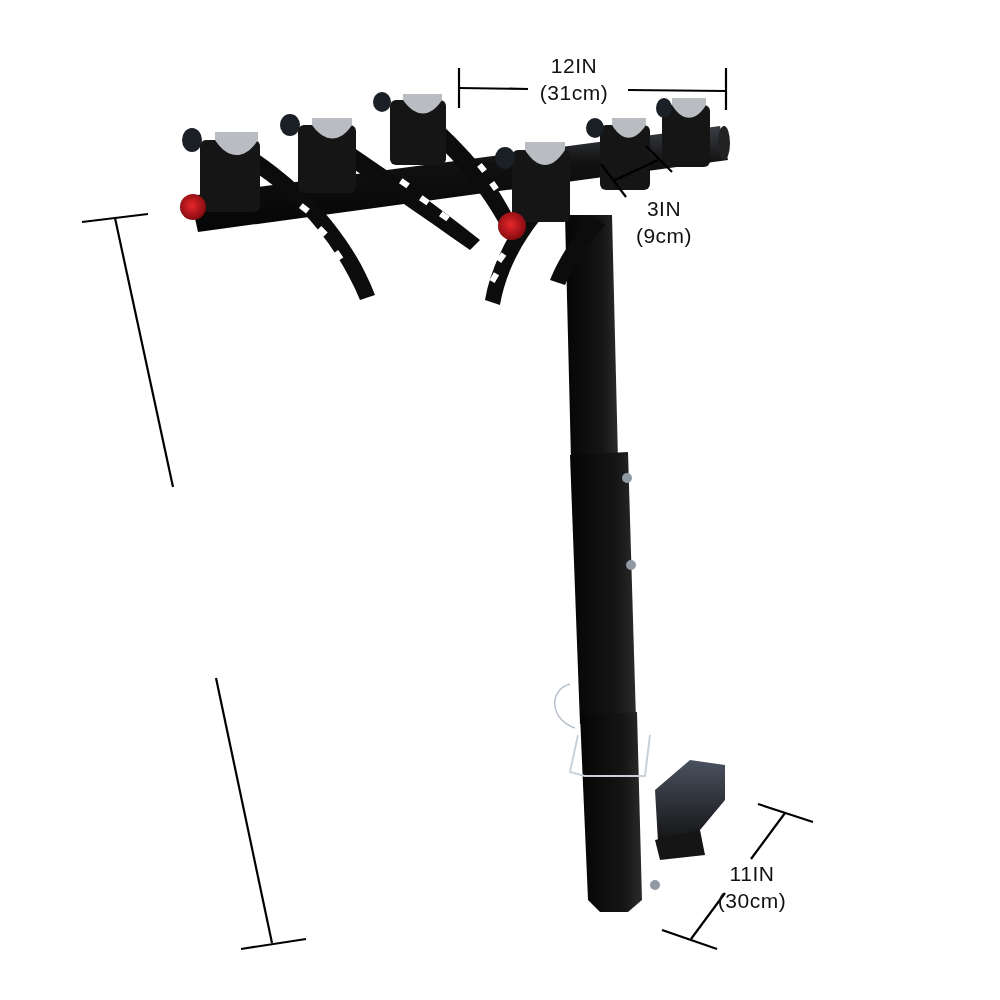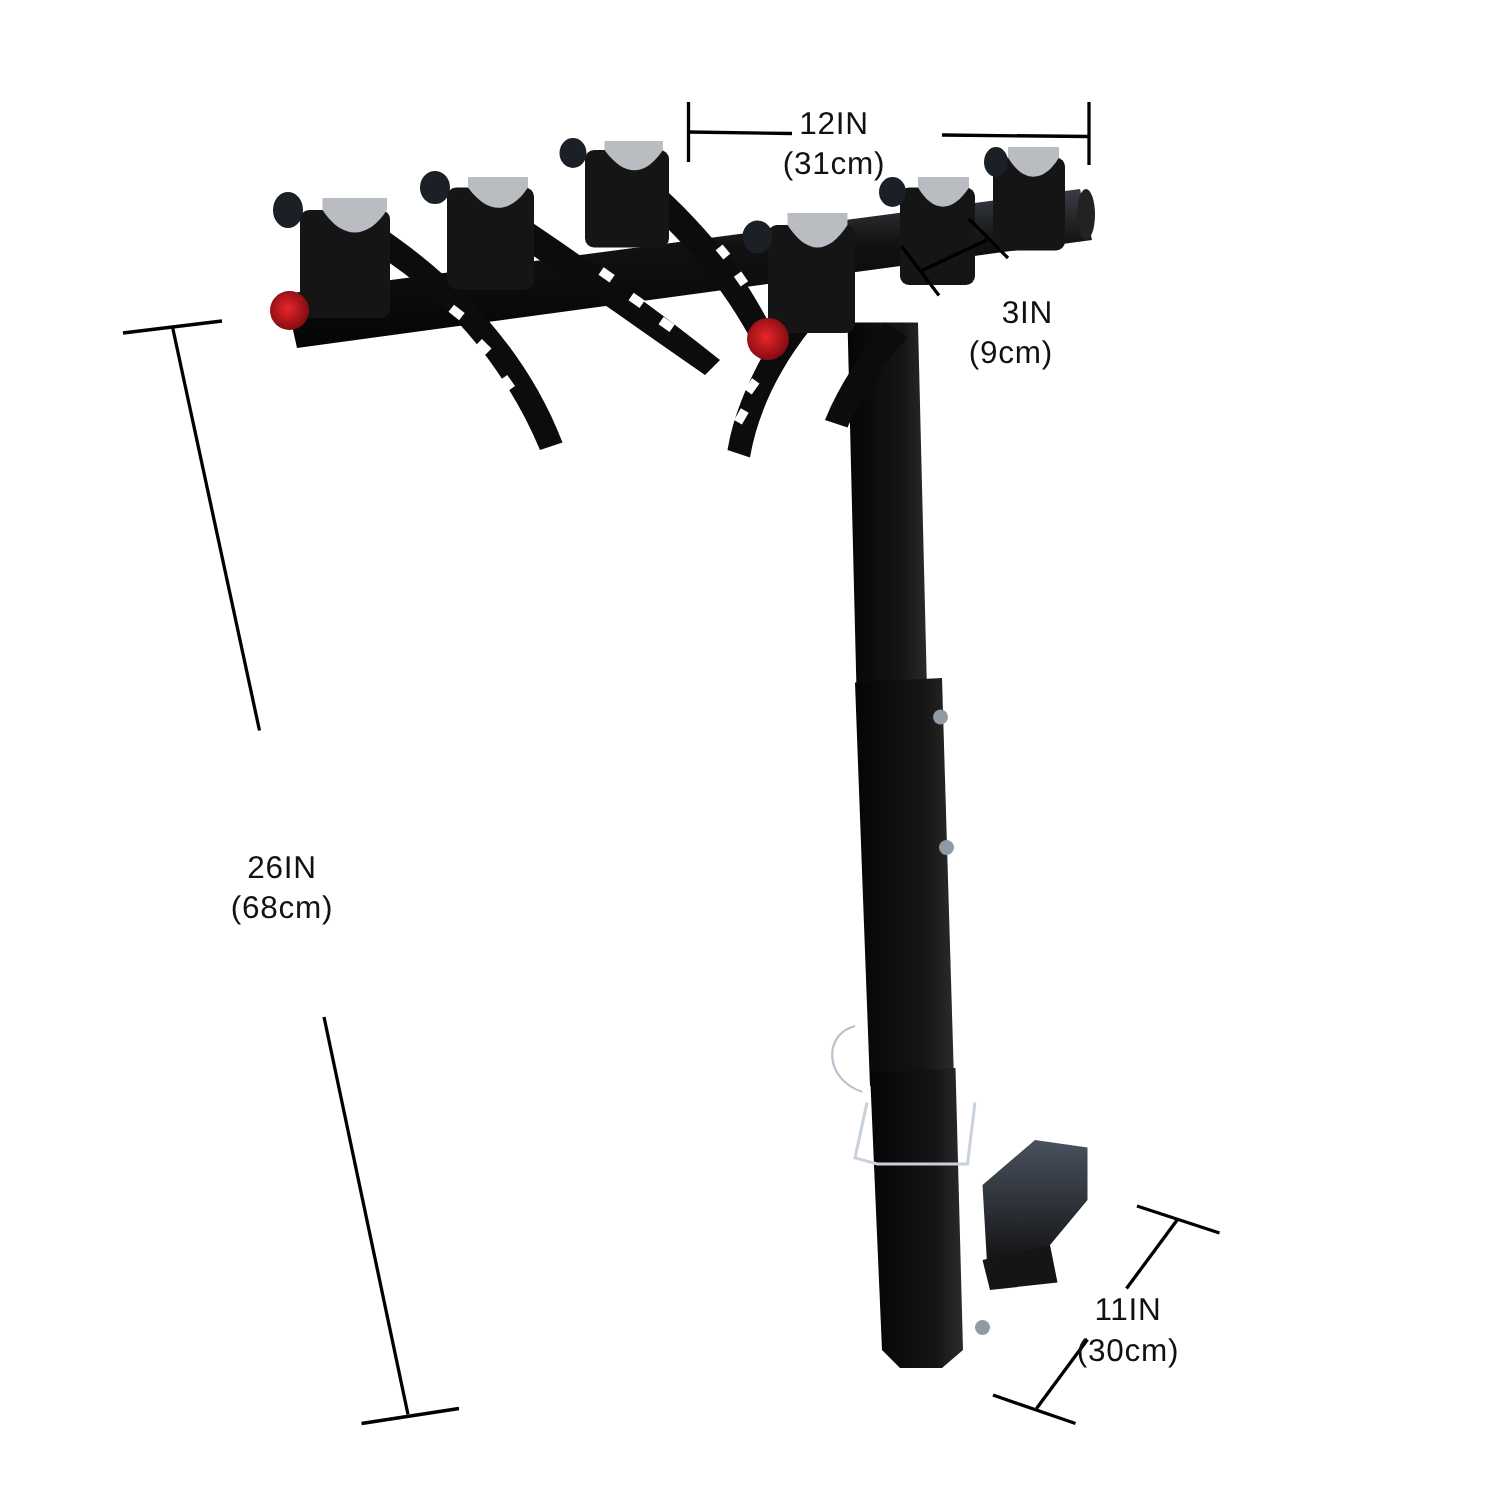--- a/index.html
+++ b/index.html
@@ -137,32 +137,28 @@
       <line x1="216" y1="678" x2="272" y2="943"></line>
       <line x1="241" y1="949" x2="306" y2="939"></line>
 
       <line x1="758" y1="804" x2="813" y2="822"></line>
       <line x1="785" y1="813" x2="751" y2="859"></line>
       <line x1="725" y1="893" x2="691" y2="939"></line>
       <line x1="662" y1="930" x2="717" y2="949"></line>
     </g>
   </svg>
 
-  <div class="dim-label" style="left:506px; top:52px; width:100px;margin-top:17px;">
+  <div class="dim-label" style="left:524px; top:52px; width:100px;">
     <span>12IN</span>
     <span>(31cm)</span>
   </div>
 
-  <div class="dim-label" style="left:626px; top:195px; width:76px;text-align:right;">
+  <div class="dim-label" style="left:626px; top:195px; width:76px;">
     <span>3IN</span>
     <span>(9cm)</span>
   </div>
 
-  <div class="dim-label" style="left:138px; top:565px; width:100px;">
-    <span>26IN</span>
-    <span>(68cm)</span>
-  </div>
 
   <div class="dim-label" style="left:702px; top:860px; width:100px;">
     <span>11IN</span>
     <span>(30cm)</span>
   </div>
 </div>
 
 </body></html>

